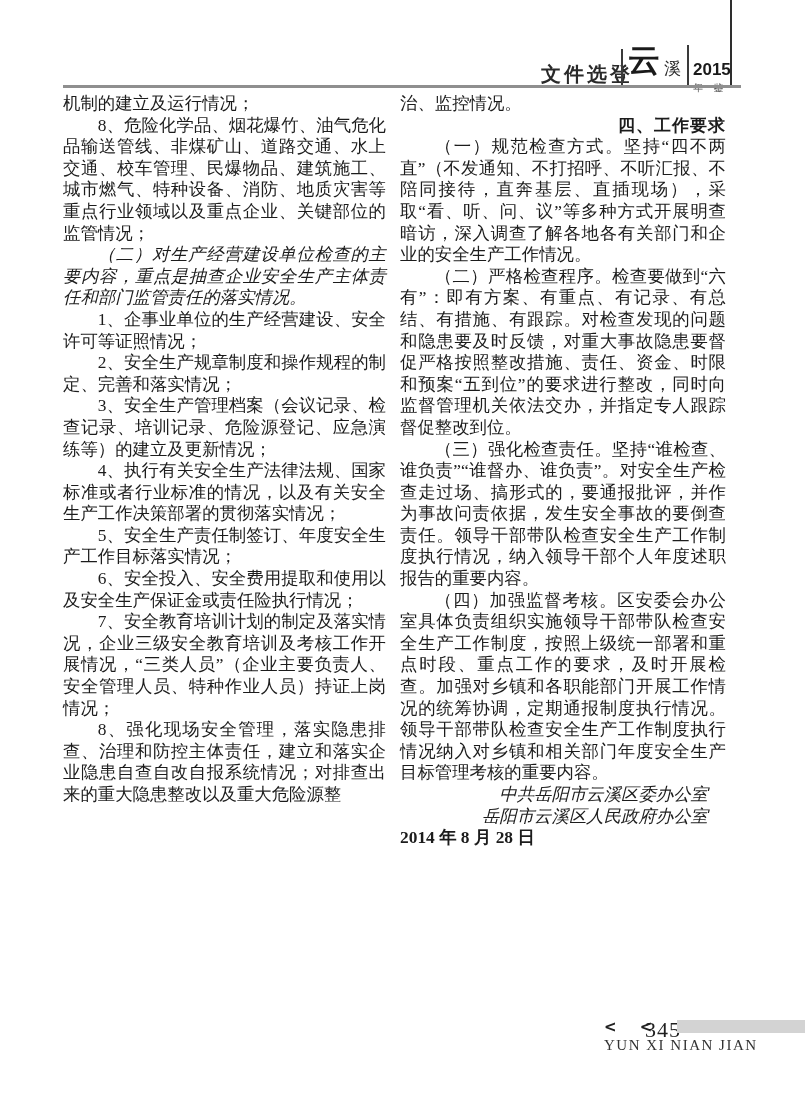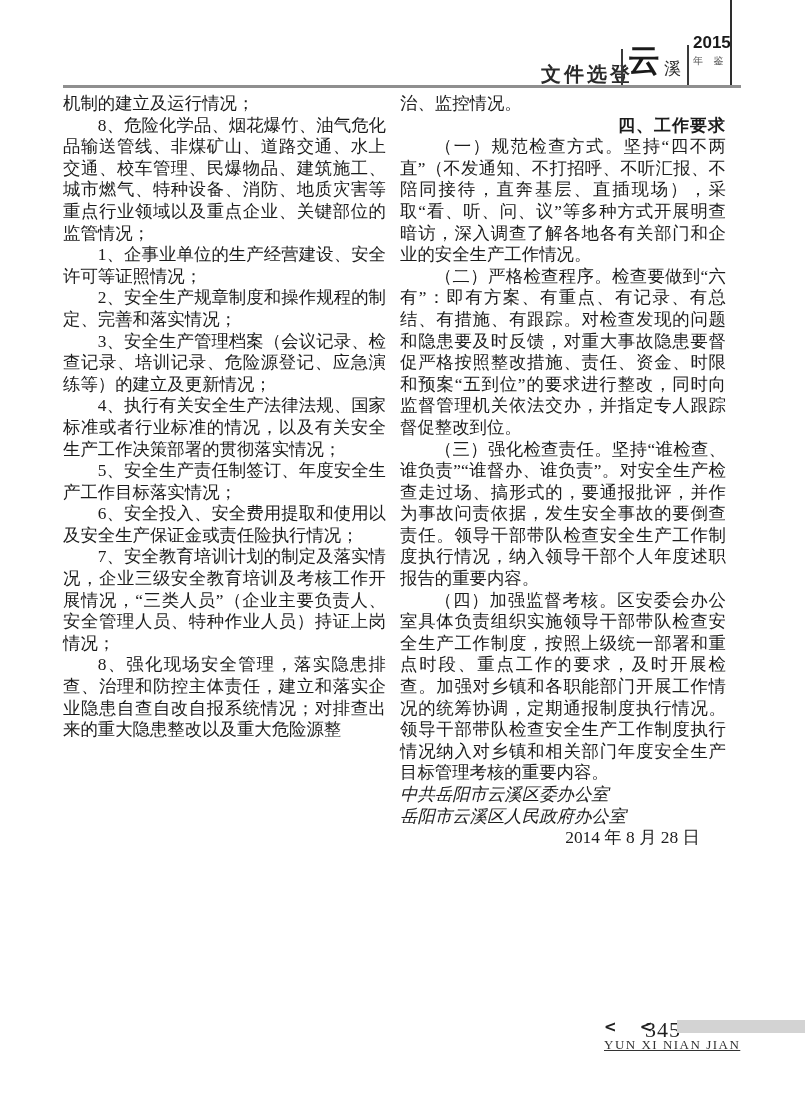--- a/index.html
+++ b/index.html
@@ -24,21 +24,21 @@
   .vdiv2{left:687px;top:45px;height:40px;}
   .brand{position:absolute;left:626px;top:42px;width:60px;height:44px;}
   .brand-large{
     position:absolute;left:2px;top:2px;
     font-size:32px;font-weight:bold;line-height:1;color:#1a1a1a;
   }
   .brand-small{
     position:absolute;left:38px;top:18px;
     font-size:17px;color:#2a2a2a;line-height:1;
   }
-  .year-box{position:absolute;left:693px;top:34px;width:37px;}
+  .year-box{position:absolute;left:693px;top:61px;width:37px;}
   .year{
     font-family:"Liberation Sans","DejaVu Sans",sans-serif;
     font-weight:bold;font-size:17px;line-height:18px;color:#1a1a1a;
   }
   .year-suffix{
     margin-top:2px;font-size:10px;color:#555;
     letter-spacing:4px;white-space:nowrap;
   }
   .vline-right{position:absolute;left:730px;top:0;width:2px;height:87px;background:#2e2e2e;}
   .hrule{position:absolute;left:63px;top:85px;width:678px;height:3px;background:#8f8f8f;}
@@ -54,42 +54,42 @@
   .col-right{left:400px;width:326px;}
   .col p{margin:0;}
   .indent{text-indent:2em;}
   .kai{font-style:italic;}
   .heading{
     font-family:"Liberation Sans","DejaVu Sans",sans-serif;
     font-weight:bold;text-indent:1.6em;text-align:right;
     font-size:17px;letter-spacing:1px;
   }
   .signature{
-    font-style:italic;text-indent:0;
+    font-style:italic;text-align:right;text-indent:0;
     padding-right:18px;
   }
-  .dateline{text-align:right;text-indent:0;padding-right:26px;}
+  .dateline{text-align:left;text-indent:0;padding-right:26px;font-weight:bold;}
 
   
   .footer-nav{
     position:absolute;left:604px;top:1018px;
     font-family:"DejaVu Sans",sans-serif;
     font-weight:bold;font-size:15px;letter-spacing:9px;color:#222;
   }
   .footer-pagenum{
     position:absolute;left:645px;top:1017px;
     font-size:22px;color:#1f1f1f;letter-spacing:1px;
   }
   .footer-bar{
     position:absolute;left:677px;top:1020px;width:128px;height:13px;
     background:#d3d3d3;
   }
   .footer-roman{
     position:absolute;left:604px;top:1037px;
-    font-size:13px;letter-spacing:1.5px;color:#333;text-decoration:underline;
+    font-size:15px;letter-spacing:1.5px;color:#333;
   }
 </style>
 </head>
 <body>
 
 <div class="page">
 
   <div>
     <div class="section-label">文件选登</div>
     <div class="vdiv vdiv1"></div>
@@ -102,20 +102,21 @@
       <div class="year">2015</div>
       <div class="year-suffix">年 鉴</div>
     </div>
     <div class="vline-right"></div>
     <div class="hrule"></div>
   </div>
 
   <section class="col col-left">
     <p>机制的建立及运行情况；</p>
     <p class="indent">8、危险化学品、烟花爆竹、油气危化品输送管线、非煤矿山、道路交通、水上交通、校车管理、民爆物品、建筑施工、城市燃气、特种设备、消防、地质灾害等重点行业领域以及重点企业、关键部位的监管情况；</p>
+    <p class="indent kai">（二）对生产经营建设单位检查的主要内容，重点是抽查企业安全生产主体责任和部门监管责任的落实情况。</p>
     <p class="indent">1、企事业单位的生产经营建设、安全许可等证照情况；</p>
     <p class="indent">2、安全生产规章制度和操作规程的制定、完善和落实情况；</p>
     <p class="indent">3、安全生产管理档案（会议记录、检查记录、培训记录、危险源登记、应急演练等）的建立及更新情况；</p>
     <p class="indent">4、执行有关安全生产法律法规、国家标准或者行业标准的情况，以及有关安全生产工作决策部署的贯彻落实情况；</p>
     <p class="indent">5、安全生产责任制签订、年度安全生产工作目标落实情况；</p>
     <p class="indent">6、安全投入、安全费用提取和使用以及安全生产保证金或责任险执行情况；</p>
     <p class="indent">7、安全教育培训计划的制定及落实情况，企业三级安全教育培训及考核工作开展情况，“三类人员”（企业主要负责人、安全管理人员、特种作业人员）持证上岗情况；</p>
     <p class="indent">8、强化现场安全管理，落实隐患排查、治理和防控主体责任，建立和落实企业隐患自查自改自报系统情况；对排查出来的重大隐患整改以及重大危险源整</p>
   </section>
 

